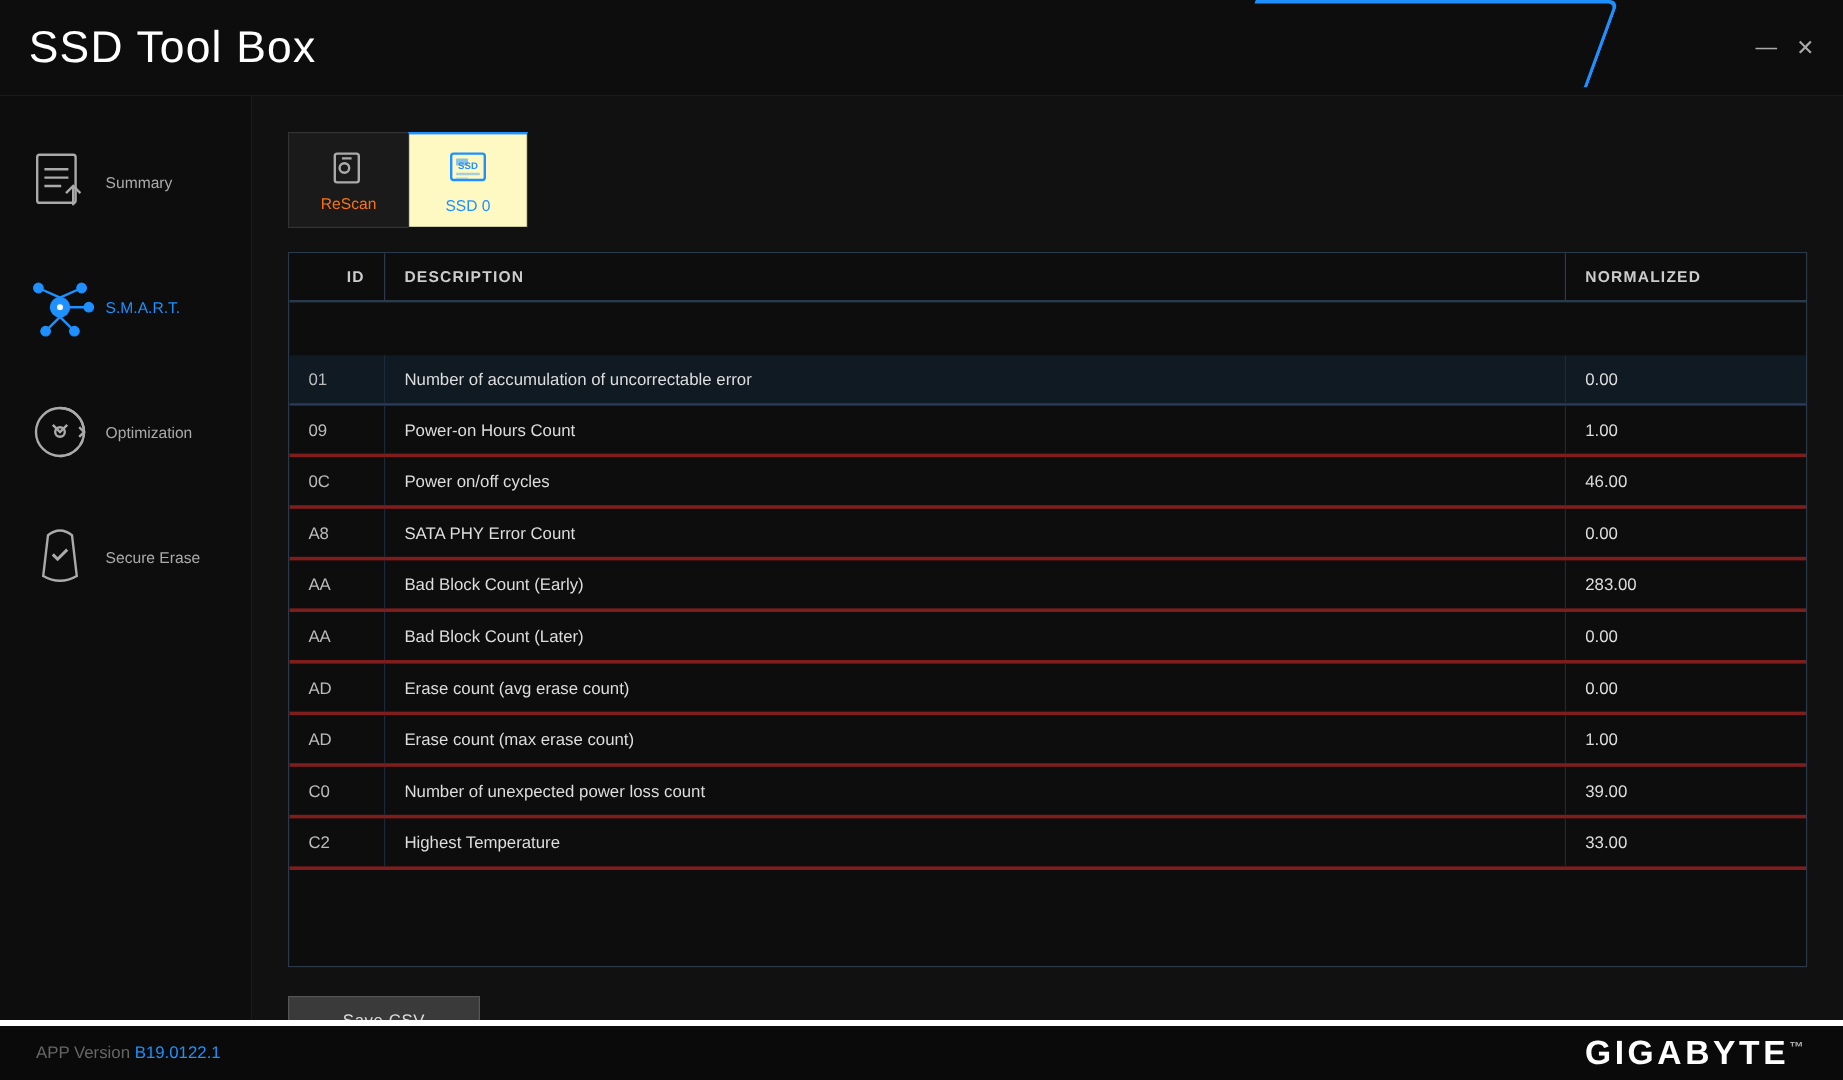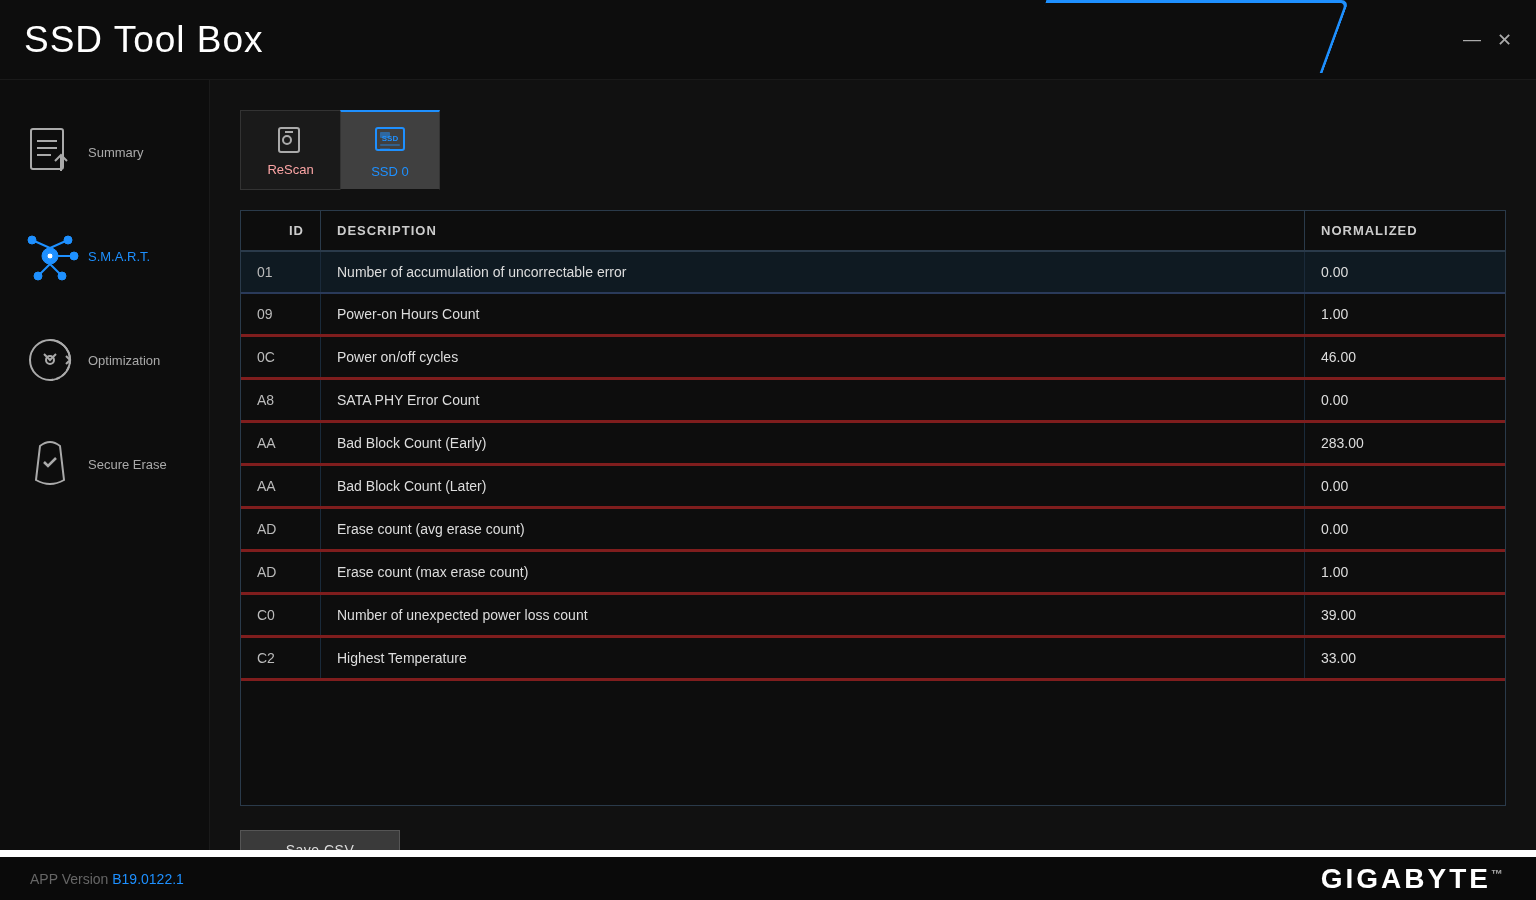--- a/index.html
+++ b/index.html
@@ -123,25 +123,25 @@
       display: flex;
       flex-direction: column;
       align-items: center;
       justify-content: center;
       gap: 6px;
       width: 100px;
       height: 80px;
       cursor: pointer;
       background: #1a1a1a;
       border: 1px solid #333;
-      color: #fca5a5;
+      color: #f97316;
       font-size: 13px;
     }
     .tab.active {
-      background: #404040;
+      background: #fef9c3;
       border-bottom: 1px solid #111;
       color: #1e90ff;
       border-top: 2px solid #1e90ff;
     }
     .tab:first-child { border-right: none; }
 
     
     .table-wrapper {
       border: 1px solid #2a3a4a;
       background: #0d0d0d;
@@ -172,21 +172,21 @@
     }
     .table-body::-webkit-scrollbar { width: 16px; }
     .table-body::-webkit-scrollbar-track { background: #1a1a1a; }
     .table-body::-webkit-scrollbar-thumb { background: #555; border: 1px solid #333; }
 
     .table-row {
       display: flex;
       border-bottom: 3px solid #7f1d1d;
       align-items: center;
     }
-    .table-row:first-child { background: #0f1a22; border-bottom: 2px solid #2a3a5a; }
+    .table-row:first-child { background: #0f1a22; border-bottom: 2px solid #2a3a5a; margin-top: 44px; }
     .td {
       padding: 12px 16px;
       font-size: 14px;
       color: #ddd;
       border-right: 1px solid #1a2a3a;
     }
     .td.id { width: 80px; color: #bbb; }
     .td.desc { flex: 1; }
     .td.norm { width: 200px; border-right: none; }
 
@@ -208,21 +208,21 @@
       position: absolute;
       bottom: 0;
       left: 0;
       right: 0;
       height: 50px;
       background: #0a0a0a;
       display: flex;
       align-items: center;
       justify-content: space-between;
       padding: 0 30px;
-      border-top: 7px solid #ffffff;
+      border-top: 5px solid #ffffff;
       gap: 32px;
     }
     .version-text {
       font-size: 14px;
       color: #666;
     }
     .version-num {
       color: #1e90ff;
     }
     .brand-text {

